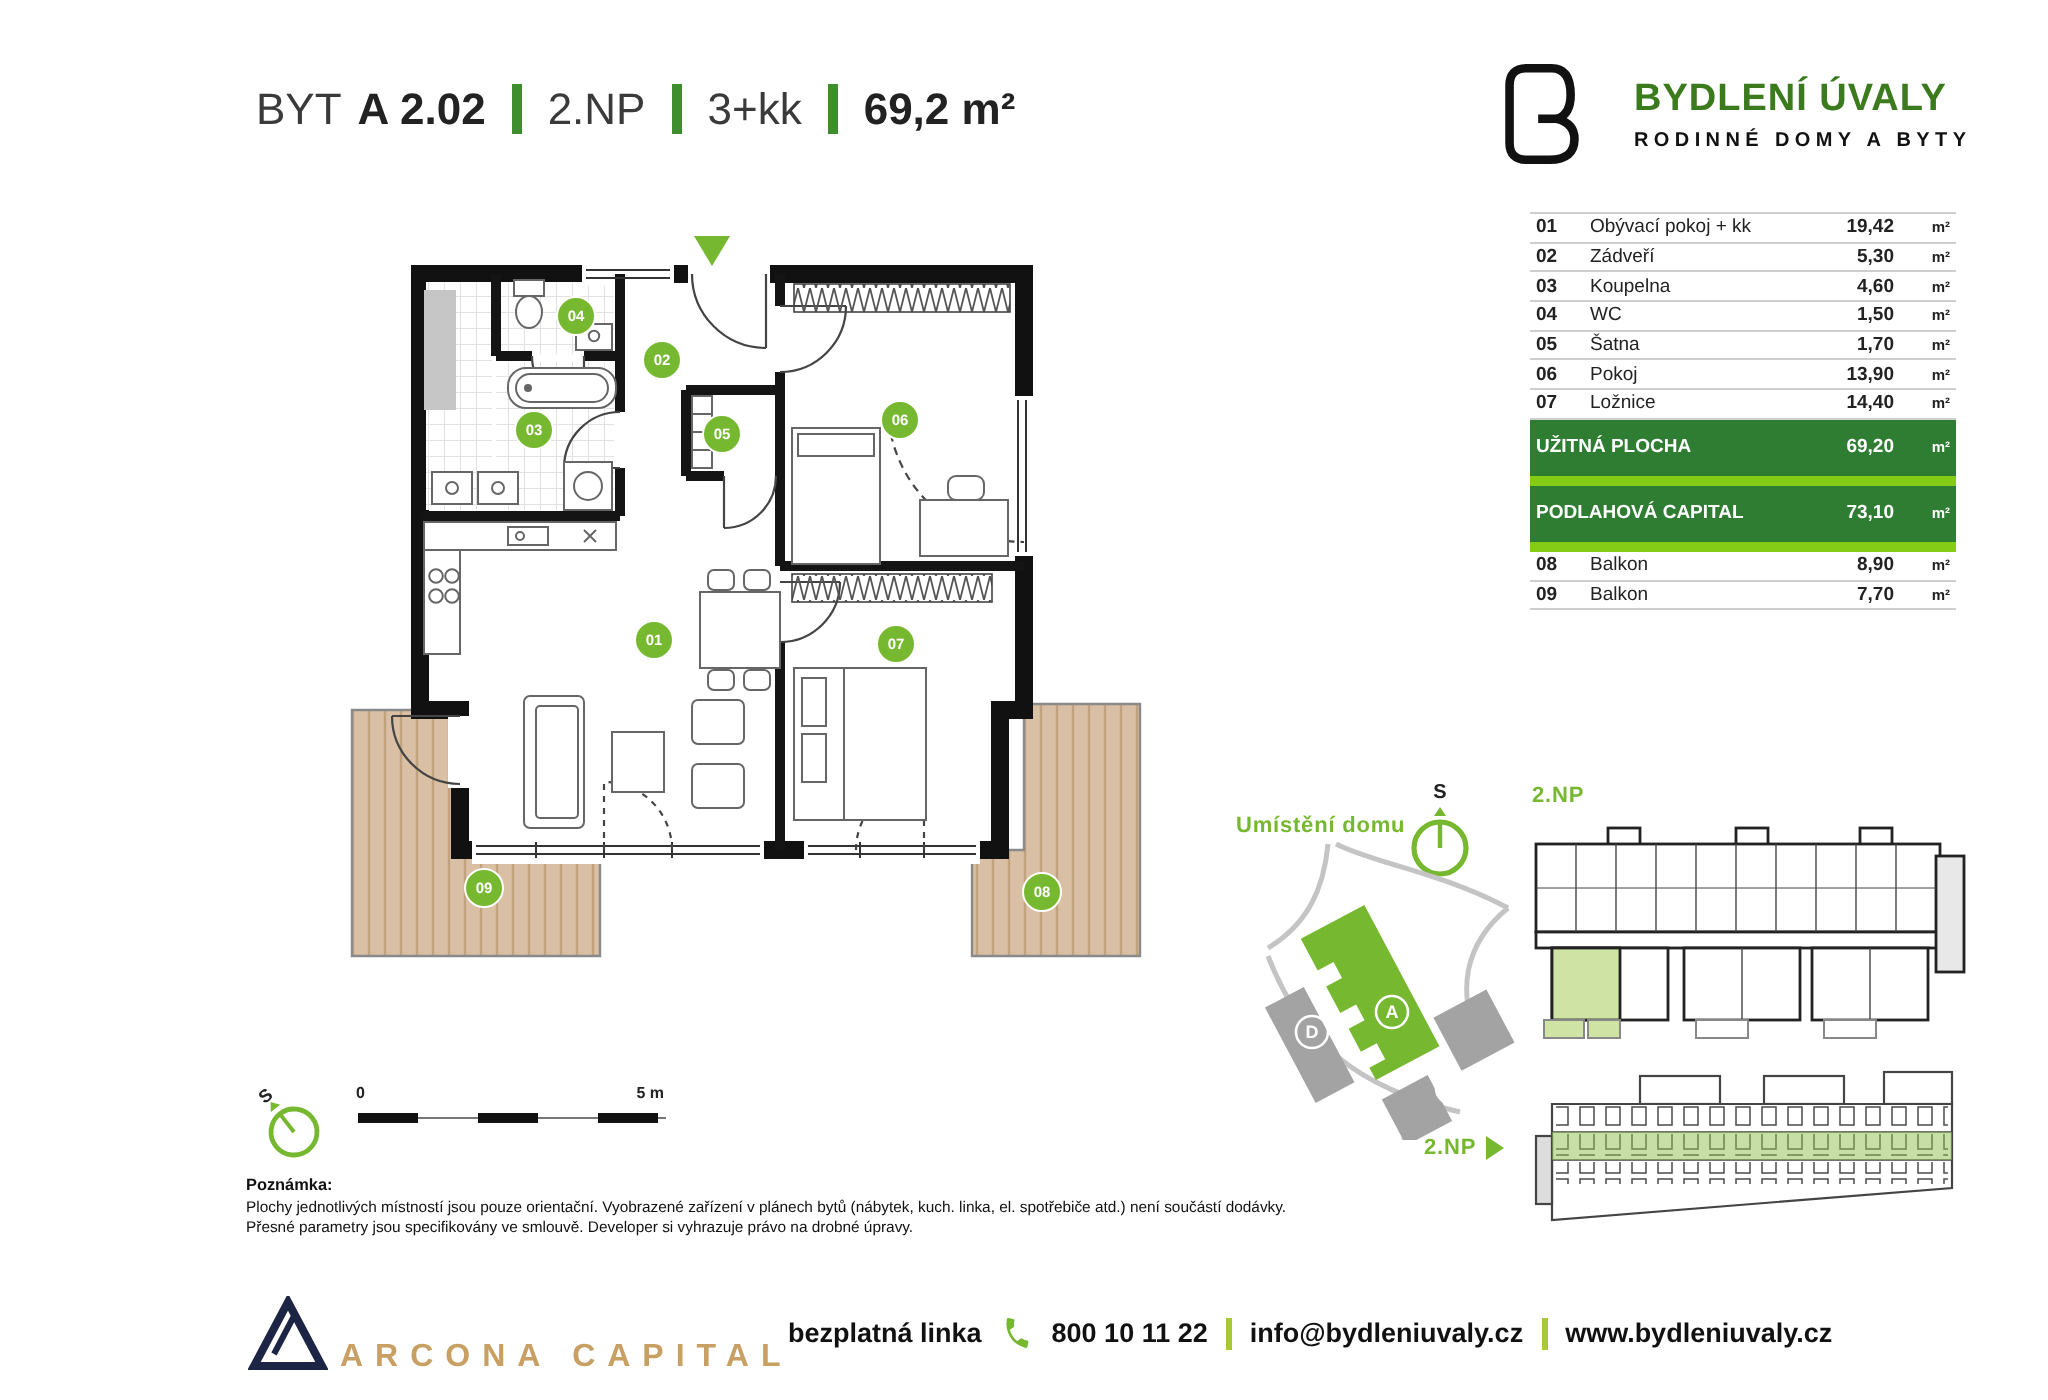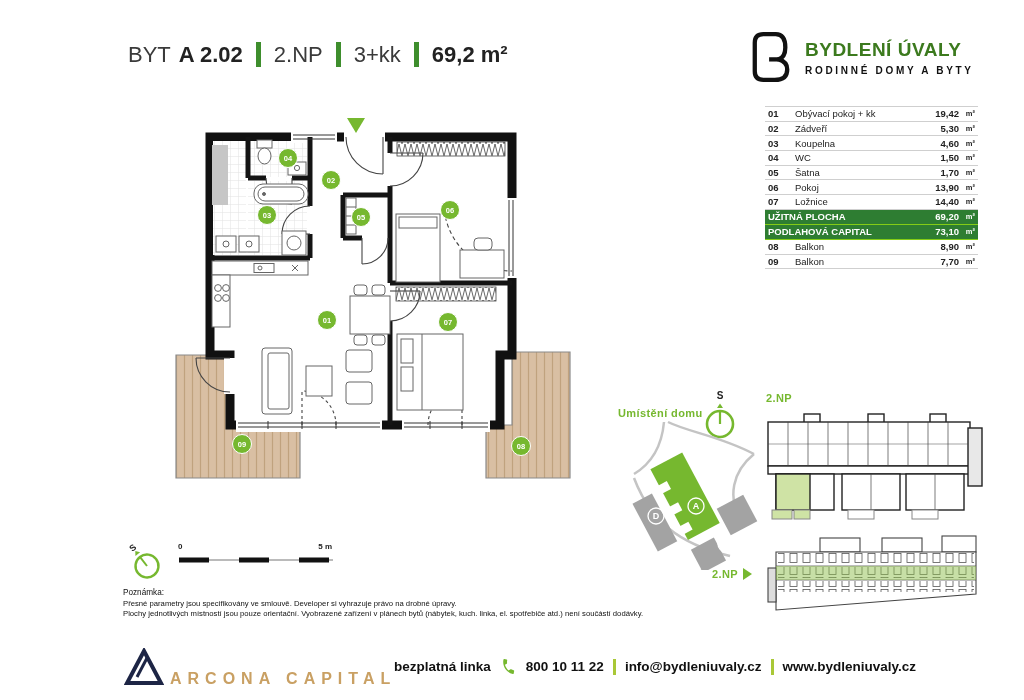--- a/index.html
+++ b/index.html
@@ -11,42 +11,42 @@
   .sheet{position:relative;width:1024px;height:700px;background:#fff;overflow:hidden;color:var(--ink);margin:0 auto}
   .abs{position:absolute}
 
   
   .title-row{left:128px;top:42px;display:flex;gap:13px;font-size:22px;color:#3a3a3a}
   .title-row .seg{display:flex;gap:8px;align-items:baseline}
   .title-row .bold{font-weight:bold;color:#222}
   .vsep{width:5px;height:25px;background:var(--bargreen)}
 
   
-  .brand{left:750px;top:30px;display:flex;gap:13px;align-items:center}
+  .brand{left:750px;top:30px;display:flex;gap:25px;align-items:center}
   .brand-name{color:#3c7a1e;font-weight:bold;font-size:19px;letter-spacing:.5px;white-space:nowrap}
   .brand-tag{color:#111;font-weight:bold;font-size:10px;letter-spacing:2.7px;margin-top:4px;white-space:nowrap}
 
   
   .table{left:765px;top:106px;width:213px;border-top:1px solid #cfcfcf;font-size:9.5px;color:#222}
   .trow{display:flex;align-items:center;height:14.7px;border-bottom:1px solid #cfcfcf;padding:0 3px}
   .trow .num{width:27px;font-weight:bold}
   .trow .nm{flex:1}
   .trow .ar{font-weight:bold}
-  .trow .un{width:16px;text-align:right;font-size:7.5px;margin-left:0;font-weight:bold}
-  .trow.total{background:var(--dkgreen);color:#fff;border-bottom:1px solid #84cc16;height:15px;font-weight:bold}
+  .trow .un{width:16px;text-align:right;font-size:7.5px;margin-left:12px;font-weight:bold}
+  .trow.total{background:var(--dkgreen);color:#fff;border-bottom:5px solid #84cc16;height:33px;font-weight:bold}
   .trow.total .un{font-weight:bold}
 
   
   .glabel{color:var(--accent);font-weight:bold;font-size:11px;letter-spacing:.4px}
   .elev-label{display:flex;align-items:center;gap:5px}
   .tri-right{width:0;height:0;border-left:9px solid var(--accent);border-top:6px solid transparent;border-bottom:6px solid transparent}
 
   
   .note{left:123px;top:588px;width:610px;font-size:7.7px;line-height:10.6px;color:#111}
-  .note .nh{font-weight:normal;font-size:8.2px}
+  .note .nh{font-weight:bold;font-size:8.2px}
 
   
   .scale-labels{display:flex;justify-content:space-between;width:154px;font-size:8px;font-weight:bold;color:#222}
 
   
   .arcona-text{left:170px;top:670px;color:var(--gold);font-weight:bold;font-size:16px;letter-spacing:6px;white-space:nowrap}
   .contact{left:394px;top:658px;display:flex;align-items:center;gap:9px;font-size:13.5px;font-weight:bold;color:#111;white-space:nowrap}
   .fsep{width:3px;height:16px;background:var(--sepgreen)}
 </style>
 </head>
@@ -428,22 +428,22 @@
     <svg width="156" height="10" viewBox="0 0 156 10">
       <line x1="1" y1="5" x2="155" y2="5" stroke="#777" stroke-width="1"></line>
       <rect x="1" y="2.5" width="30" height="5" fill="#111"></rect>
       <rect x="61" y="2.5" width="30" height="5" fill="#111"></rect>
       <rect x="121" y="2.5" width="30" height="5" fill="#111"></rect>
     </svg>
   </div>
 
   <div class="abs note">
     <div class="nh">Poznámka:</div>
+    <div>Plochy jednotlivých místností jsou pouze orientační. Vyobrazené zařízení v plánech bytů (nábytek, kuch. linka, el. spotřebiče atd.) není součástí dodávky.</div>
     <div>Přesné parametry jsou specifikovány ve smlouvě. Developer si vyhrazuje právo na drobné úpravy.</div>
-    <div>Plochy jednotlivých místností jsou pouze orientační. Vyobrazené zařízení v plánech bytů (nábytek, kuch. linka, el. spotřebiče atd.) není součástí dodávky.</div>
   </div>
 
   <svg class="abs" style="left:124px;top:648px" width="40" height="38" viewBox="0 0 40 38">
     <path d="M20,3 L37,35 H3 Z" fill="none" stroke="#1d2545" stroke-width="4" stroke-linejoin="miter"></path>
     <path d="M13,29 L23,10" stroke="#1d2545" stroke-width="3"></path>
   </svg>
   <div class="abs arcona-text">ARCONA CAPITAL</div>
 
   <div class="abs contact">
     <span>bezplatná linka</span>

